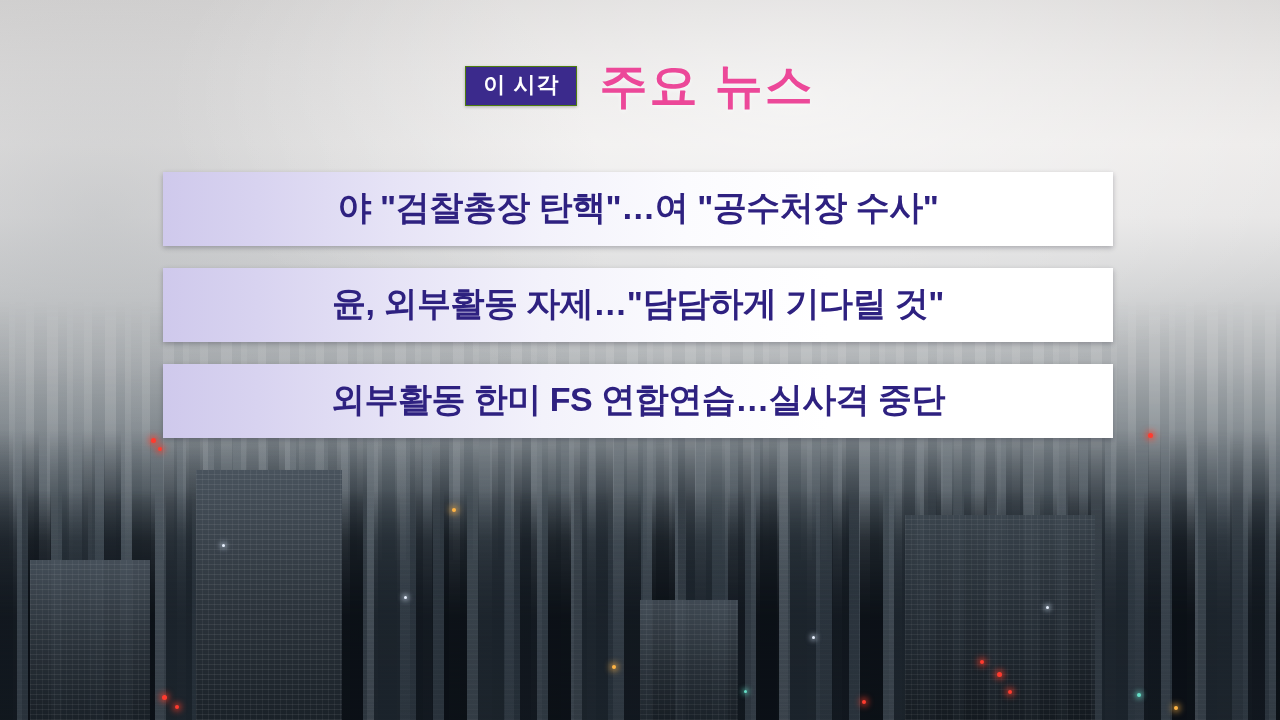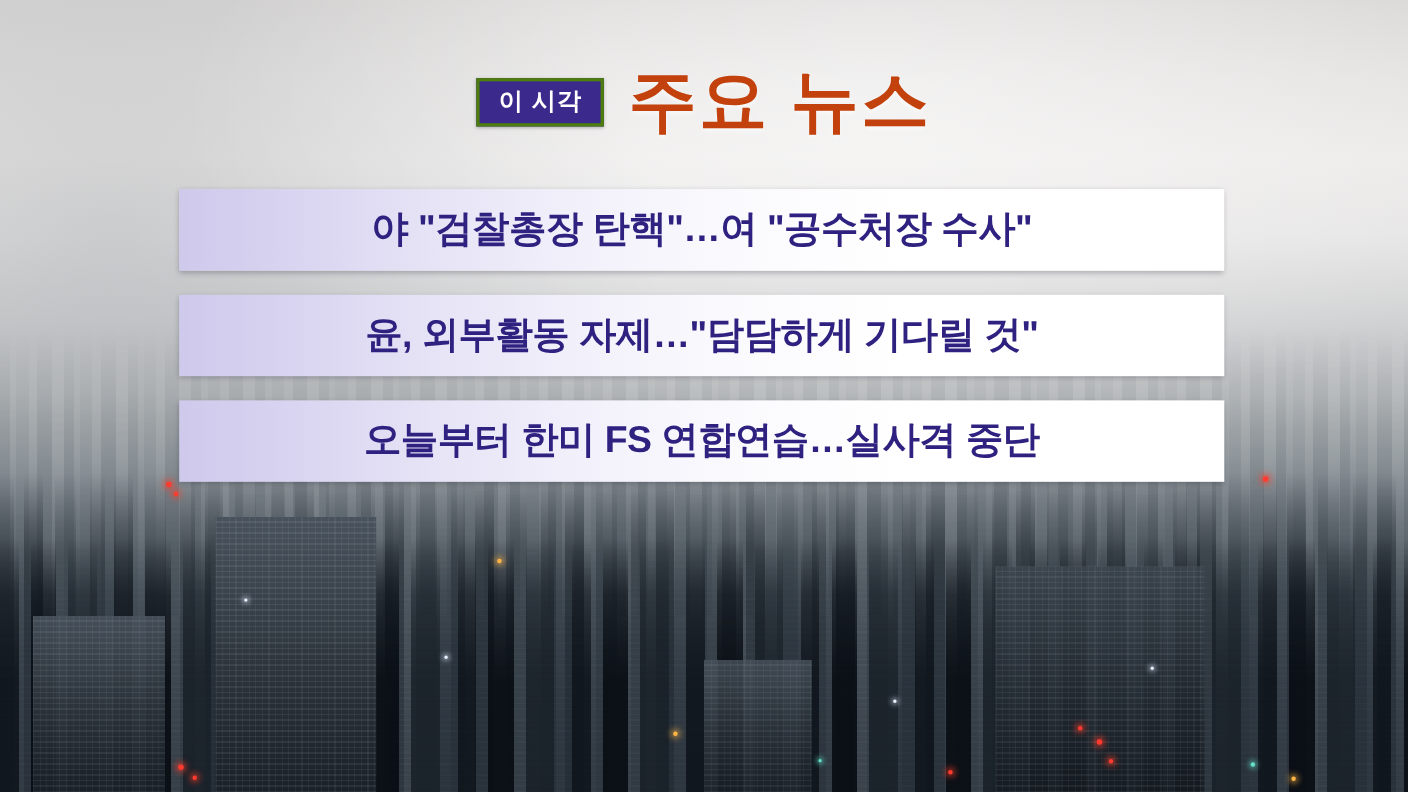--- a/index.html
+++ b/index.html
@@ -106,30 +106,30 @@
   .lights i.white { background:#e9f2ff; box-shadow:0 0 5px 2px rgba(220,235,255,.5); }
 
   
   #header {
     position:absolute; left:0; right:0; top:62px;
     display:flex; align-items:center; justify-content:center;
     gap:22px;
   }
   #badge {
     background:#3b2a8c;
-    border:3px solid #4d7c0f;
+    border:1px solid #4d7c0f;
     color:#ffffff;
     font-size:22px; font-weight:bold; letter-spacing:1px;
     padding:7px 17px 9px 17px;
     line-height:1;
     box-shadow:0 1px 3px rgba(0,0,0,.25);
   }
   #headline-title {
-    color:#c2410c;
-    font-size:62px; font-weight:bold;
+    color:#ec4899;
+    font-size:48px; font-weight:bold;
     letter-spacing:2px;
     line-height:1;
     text-shadow:0 2px 4px rgba(255,255,255,.55);
   }
 
   
   #headline-list {
     position:absolute;
     left:163px; top:172px;
     width:950px;
@@ -209,18 +209,18 @@
       <span class="headline-text">야 "검찰총장 탄핵"…여 "공수처장 수사"</span>
     </div>
 
     <div class="headline-row">
       <span class="headline-text">윤, 외부활동 자제…"담담하게 기다릴 것"</span>
     </div>
 
 
 
     <div class="headline-row">
-      <span class="headline-text">오늘부터 한미 FS 연합연습…실사격 중단</span>
+      <span class="headline-text">외부활동 한미 FS 연합연습…실사격 중단</span>
     </div>
 
   </div>
 
 </div>
 
 </body></html>

